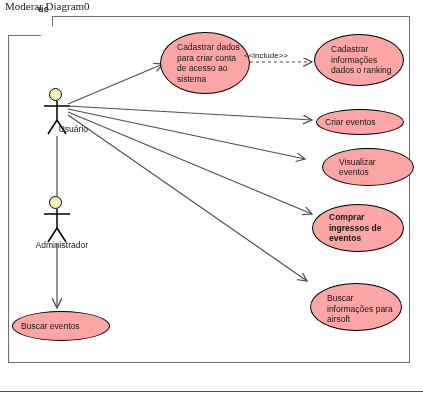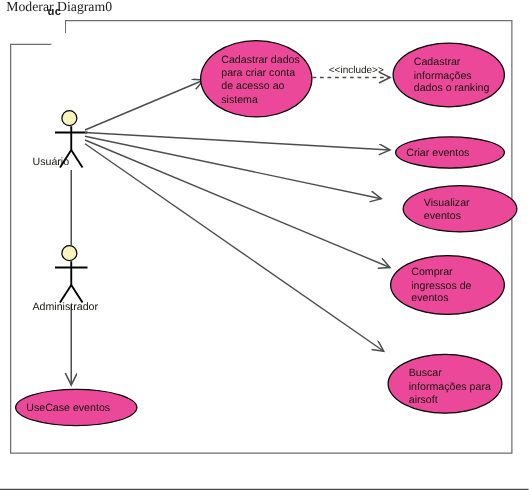--- a/index.html
+++ b/index.html
@@ -76,21 +76,21 @@
     height: 1px;
     background: #4d4d4d;
   }
 
   
   .usecase {
     position: absolute;
     box-sizing: border-box;
     border: 1.6px solid #000000;
     border-radius: 50%;
-    background: #ec4899;
+    background: #fca5a5;
     display: flex;
     align-items: center;
     overflow: hidden;
   }
   .usecase .uc-text {
     font-size: 8.5px;
     line-height: 10.5px;
     color: #16160e;
     width: 100%;
     box-sizing: border-box;
@@ -118,21 +118,21 @@
     height: 13px;
     border: 1.4px solid #000000;
     border-radius: 50%;
     background: #f7f5bd;
     box-sizing: border-box;
   }
   .actor-label {
     position: absolute;
     left: -8px;
     width: 62px;
-    text-align: left;
+    text-align: right;
     font-size: 8.5px;
     color: #16160e;
     white-space: nowrap;
   }
 
   .include-label {
     position: absolute;
     font-size: 8px;
     color: #16160e;
     white-space: nowrap;
@@ -207,27 +207,27 @@
 </div>
 
 <div class="usecase uc-center-text" style="left:316px; top:109px; width:88px; height:26px;">
   <div class="uc-text">Criar  eventos</div>
 </div>
 
 <div class="usecase uc-left-text" style="left:322px; top:148px; width:92px; height:38px;">
   <div class="uc-text">Visualizar eventos</div>
 </div>
 
-<div class="usecase uc-left-text" style="left:312px; top:204px; width:92px; height:48px;">
+<div class="usecase uc-left-text" style="left:312px; top:204px; width:92px; height:48px;font-weight:bold;">
   <div class="uc-text">Comprar ingressos de eventos</div>
 </div>
 
 <div class="usecase uc-left-text" style="left:310px; top:283px; width:92px; height:48px;">
   <div class="uc-text" style="position:relative; top:2px;">Buscar informações para airsoft</div>
 </div>
 
 <div class="usecase uc-center-text" style="left:12px; top:311px; width:98px; height:30px;">
-  <div class="uc-text">UseCase eventos</div>
-</div>
-
-<div class="include-label" style="left:263px; top:51px;text-align:right;">&lt;&lt;include&gt;&gt;</div>
+  <div class="uc-text">Buscar eventos</div>
+</div>
+
+<div class="include-label" style="left:244px; top:51px;text-align:right;">&lt;&lt;include&gt;&gt;</div>
 
 <div class="bottom-rule"></div>
 
 </body></html>

